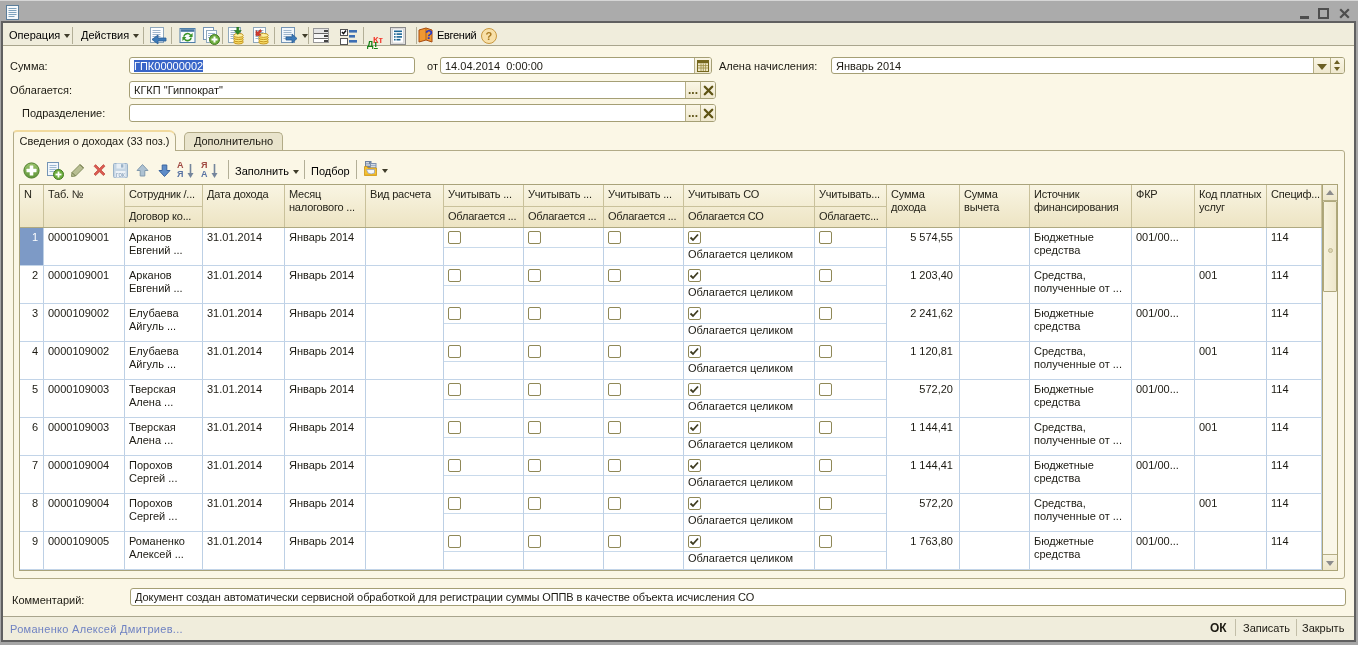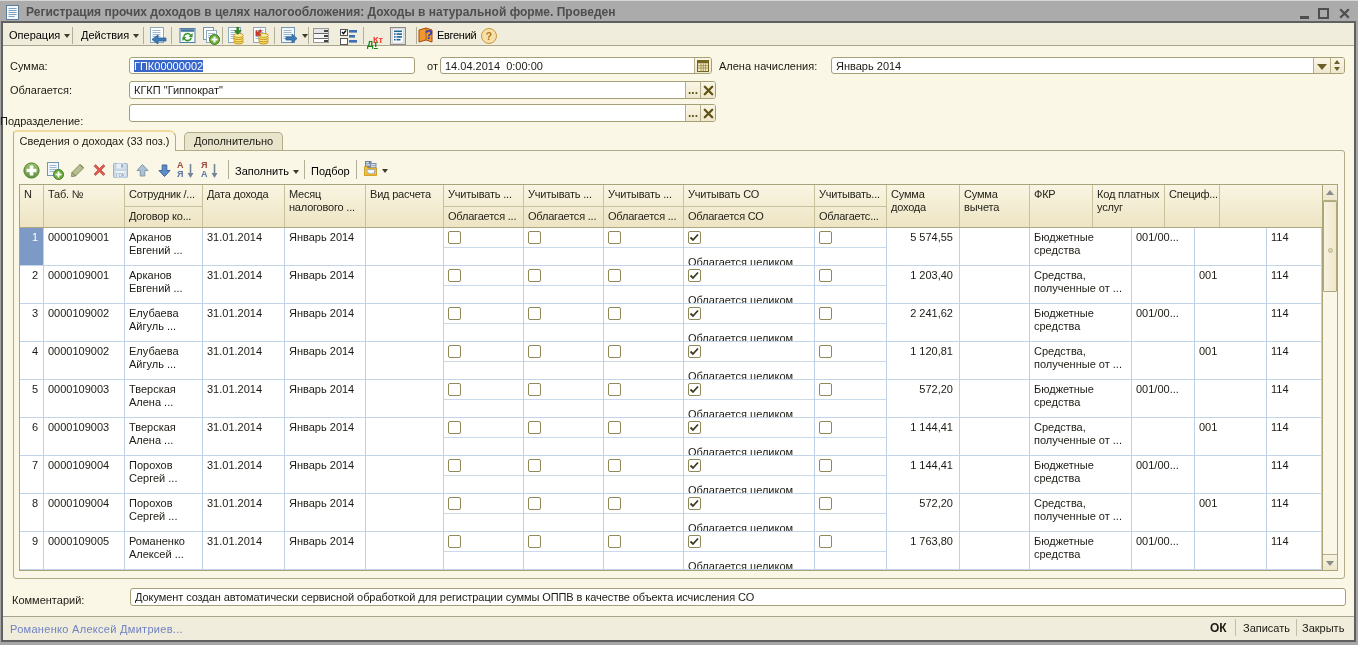--- a/index.html
+++ b/index.html
@@ -24,21 +24,21 @@
 
 #tbl{left:19px;top:184px;width:1304px;height:387px;border:1px solid #A9A37B;box-sizing:border-box;background:#fff;}
 .hrow{display:flex;height:43px;background:linear-gradient(#F9F5E3,#EDE4C3);border-bottom:1px solid #AFA981;box-sizing:border-box;}
 .hc{box-sizing:border-box;border-right:1px solid #C9C19B;padding:3px 1px 0 4px;letter-spacing:-0.2px;color:#26241a;position:relative;line-height:13px;overflow:hidden;}
 .hc2{position:absolute;left:0;right:0;top:20.5px;border-top:1px solid #C9C19B;padding:3px 4px 0 4px;box-sizing:border-box;height:21px;}
 .drow{display:flex;height:38px;border-bottom:1px solid #C2D4E8;box-sizing:border-box;background:#fff;position:relative;}
 .dc{box-sizing:border-box;border-right:1px solid #BDD0E5;padding:2px 4px 0 4px;line-height:12.5px;position:relative;overflow:hidden;}
 .num{text-align:right;padding-right:5px;padding-top:3px;}
 .numsel{background:#7D9AC6;color:#fff;}
 .amt{text-align:right;padding-right:6px;padding-top:3px;}
-.sub{position:absolute;left:0;right:0;top:19px;border-top:1px solid #C9DAEB;height:19px;padding:8px 0 0 4px;box-sizing:border-box;}
+.sub{position:absolute;left:0;right:0;top:19px;border-top:1px solid #C9DAEB;height:19px;padding:0 0 0 4px;box-sizing:border-box;}
 .cb{position:absolute;left:4px;top:3px;width:13px;height:13px;background:#fff;border:1px solid #8F8857;border-radius:2px;box-sizing:border-box;}
 
 #sbar{left:1322px;top:184px;width:16px;height:387px;border:1px solid #ABA477;box-sizing:border-box;background:#FAF7E9;}
 .sbtn{position:absolute;left:0;width:14px;height:15px;background:linear-gradient(#F7F3E1,#EDE6CA);}
 .sarrow{width:0;height:0;border-left:4px solid transparent;border-right:4px solid transparent;position:absolute;left:3px;}
 #sthumb{position:absolute;left:0;top:16px;width:14px;height:91px;background:linear-gradient(90deg,#F7F2DD,#EEE7CB);border:1px solid #AFA87C;box-sizing:border-box;border-radius:1px;}
 
 #comment{left:130px;top:588px;width:1216px;height:18px;}
 #botbar{left:3px;right:4px;bottom:5px;height:24px;background:#F0EDDC;border-top:1px solid #A9A58D;box-sizing:border-box;}
 .bsep{width:1px;background:#C2BEA8;top:619px;height:17px;}
@@ -50,21 +50,20 @@
   <svg class="abs" style="left:6px;top:4px" width="14" height="15" viewBox="0 0 14 15">
     <rect x="0.5" y="0.5" width="12" height="14" fill="#F6F9FB" stroke="#5B7E9B"></rect>
     <g stroke="#7FA3BE" stroke-width="1">
       <line x1="2.5" y1="3.5" x2="10.5" y2="3.5"></line>
         <line x1="2.5" y1="5.5" x2="10.5" y2="5.5"></line>
       <line x1="2.5" y1="7.5" x2="10.5" y2="7.5"></line>
         <line x1="2.5" y1="9.5" x2="10.5" y2="9.5"></line>
       <line x1="2.5" y1="11.5" x2="8.5" y2="11.5"></line>
     </g>
   </svg>
-  <div id="title" class="abs">Регистрация прочих доходов в целях налогообложения: Доходы в натуральной форме. Проведен</div>
   <div class="abs" style="left:1300px;top:15px;width:9px;height:2.5px;background:#4E4E4E;"></div>
   <div class="abs" style="left:1318px;top:7px;width:11px;height:11px;border:2.2px solid #4E4E4E;box-sizing:border-box;"></div>
   <svg class="abs" style="left:1339px;top:7px" width="11" height="11" viewBox="0 0 11 11">
       <path d="M1.2 1.2 L9.8 9.8 M9.8 1.2 L1.2 9.8" stroke="#4E4E4E" stroke-width="2.2"></path>
     </svg>
 </div>
 <div id="toolbar" class="abs"></div>
 <div class="abs mbtn" style="left:9px;">Операция<span class="caret"></span></div>
 <div class="abs mbtn" style="left:81px;">Действия<span class="caret"></span></div>
 <div class="abs vsep" style="left:72px;"></div>
@@ -243,21 +242,21 @@
     <div class="fbtn" style="width:15px;">
         <span style="position:absolute;left:2px;top:1px;font-weight:bold;color:#5F5519;font-size:12px;">...</span>
       </div>
     <div class="fbtn" style="width:15px;border-radius:0 2px 2px 0;">
         <svg width="11" height="11" style="position:absolute;left:2px;top:3px" viewBox="0 0 11 11">
           <path d="M1.8 1.8 L9.2 9.2 M9.2 1.8 L1.8 9.2" stroke="#5E5314" stroke-width="2.3" stroke-linecap="round"></path>
         </svg>
       </div>
   </div>
 </div>
-<div class="abs lbl" style="left:0;top:107px;margin-top:8px;">Подразделение:</div>
+<div class="abs lbl" style="left:22px;top:107px;">Подразделение:</div>
 <div class="abs fld" style="left:129px;top:104px;width:587px;height:18px;">
   <div class="btnbox" style="right:0;">
     <div class="fbtn" style="width:15px;">
         <span style="position:absolute;left:2px;top:1px;font-weight:bold;color:#5F5519;font-size:12px;">...</span>
       </div>
     <div class="fbtn" style="width:15px;border-radius:0 2px 2px 0;">
         <svg width="11" height="11" style="position:absolute;left:2px;top:3px" viewBox="0 0 11 11">
           <path d="M1.8 1.8 L9.2 9.2 M9.2 1.8 L1.8 9.2" stroke="#5E5314" stroke-width="2.3" stroke-linecap="round"></path>
         </svg>
       </div>
@@ -374,20 +373,21 @@
 <div class="hc" style="width:131px">
         <div>Учитывать СО</div>
         <div class="hc2">Облагается СО</div>
       </div>
 <div class="hc" style="width:72px">
         <div>Учитывать...</div>
         <div class="hc2">Облагаетс...</div>
       </div>
 <div class="hc" style="width:73px">Сумма дохода</div>
 <div class="hc" style="width:70px">Сумма вычета</div>
+<div class="hc" style="width:102px">Источник финансирования</div>
 <div class="hc" style="width:63px">ФКР</div>
 <div class="hc" style="width:72px">Код платных услуг</div>
 <div class="hc" style="width:55px">Специф...</div>
 </div>
 <div class="drow">
       <div class="dc num numsel" style="width:24px">1</div>
       <div class="dc" style="width:81px;padding-top:3px">0000109001</div>
       <div class="dc" style="width:78px;padding-top:3px">Арканов<br>Евгений ...</div>
       <div class="dc" style="width:82px;padding-top:3px">31.01.2014</div>
       <div class="dc" style="width:81px;padding-top:3px">Январь 2014</div>

